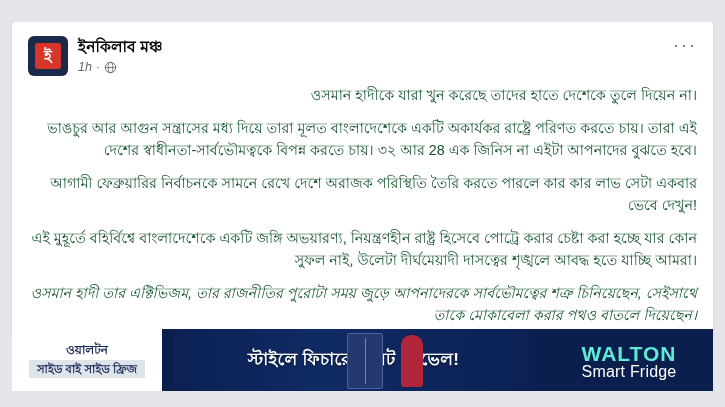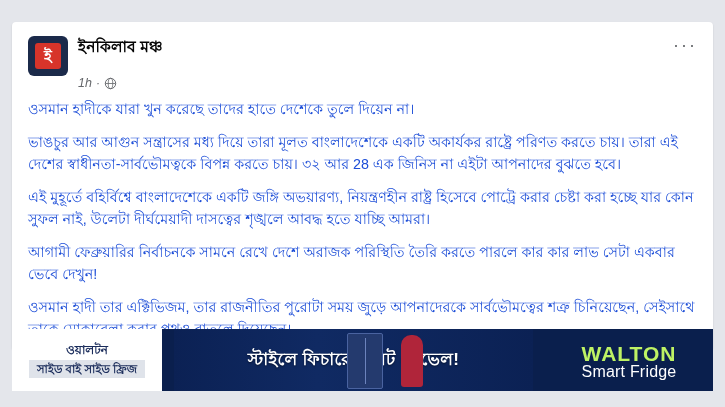--- a/index.html
+++ b/index.html
@@ -62,21 +62,20 @@
     line-height: 1;
     font-weight: bold;
     font-family: "DejaVu Sans", sans-serif;
   }
   .header-text {
     margin-left: 10px;
     display: flex;
     flex-direction: column;
     justify-content: center;
     padding-top: 1px;
-    gap: 16px;
   }
   .page-name {
     font-size: 15.5px;
     font-weight: bold;
     color: #050505;
     line-height: 20px;
     font-family: "Liberation Sans", sans-serif;
     letter-spacing: 0.1px;
   }
   .meta-row {
@@ -114,26 +113,27 @@
     cursor: pointer;
     user-select: none;
   }
   .post-body {
     padding: 2px 16px 6px 16px;
   }
   .post-body p {
     margin: 0 0 11px 0;
     font-size: 14.3px;
     line-height: 22px;
-    color: #1d4ed8;
+    color: #14532d;
     font-family: "Liberation Sans", sans-serif;
-    text-align: left;
+    text-align: right;
   }
   .post-body p:last-child {
     margin-bottom: 4px;
+    font-style: italic;
   }
   
   .ad-banner {
     position: absolute;
     left: 12px;
     bottom: 16px;
     width: 701px;
     height: 62px;
     background: #0a1f4d;
     display: flex;
@@ -214,21 +214,21 @@
     flex: 0 0 auto;
     display: flex;
     flex-direction: column;
     align-items: center;
     justify-content: center;
     background: #0a1f4d;
   }
   .ad-brand {
     font-size: 21px;
     font-weight: bold;
-    color: #bef264;
+    color: #5eead4;
     letter-spacing: 1px;
     line-height: 23px;
   }
   .ad-sub {
     font-size: 16px;
     color: #ffffff;
     letter-spacing: 0.2px;
     line-height: 14px;
   }
   .bottom-strip {
@@ -274,22 +274,22 @@
             </svg>
           </span>
         </div>
       </div>
       <div class="more-btn">···</div>
     </div>
 
     <div class="post-body">
       <p>ওসমান হাদীকে যারা খুন করেছে তাদের হাতে দেশেকে তুলে দিয়েন না।</p>
       <p>ভাঙচুর আর আগুন সন্ত্রাসের মধ্য দিয়ে তারা মূলত বাংলাদেশেকে একটি অকার্যকর রাষ্ট্রে পরিণত করতে চায়। তারা এই দেশের স্বাধীনতা-সার্বভৌমত্বকে বিপন্ন করতে চায়। ৩২ আর 28 এক জিনিস না এইটা আপনাদের বুঝতে হবে।</p>
+      <p>আগামী ফেব্রুয়ারির নির্বাচনকে সামনে রেখে  দেশে অরাজক পরিস্থিতি তৈরি করতে পারলে কার কার লাভ সেটা একবার ভেবে দেখুন!</p>
       <p>এই মুহূর্তে বহির্বিশ্বে বাংলাদেশেকে একটি জঙ্গি অভয়ারণ্য, নিয়ন্ত্রণহীন রাষ্ট্র হিসেবে পোট্রে করার চেষ্টা করা হচ্ছে যার কোন সুফল নাই, উলেটা দীর্ঘমেয়াদী দাসত্বের শৃঙ্খলে আবদ্ধ হতে যাচ্ছি আমরা।</p>
-      <p>আগামী ফেব্রুয়ারির নির্বাচনকে সামনে রেখে  দেশে অরাজক পরিস্থিতি তৈরি করতে পারলে কার কার লাভ সেটা একবার ভেবে দেখুন!</p>
       <p>ওসমান হাদী তার এক্টিভিজম, তার রাজনীতির পুরোটা সময় জুড়ে আপনাদেরকে সার্বভৌমত্বের  শত্রু চিনিয়েছেন, সেইসাথে তাকে মোকাবেলা করার পথও বাতলে দিয়েছেন।</p>
     </div>
 
   </div>
 
   <div class="ad-banner">
     <div class="ad-left">
       <div class="ad-left-l1">ওয়ালটন</div>
       <div class="ad-left-l2">সাইড বাই সাইড ফ্রিজ</div>
     </div>

